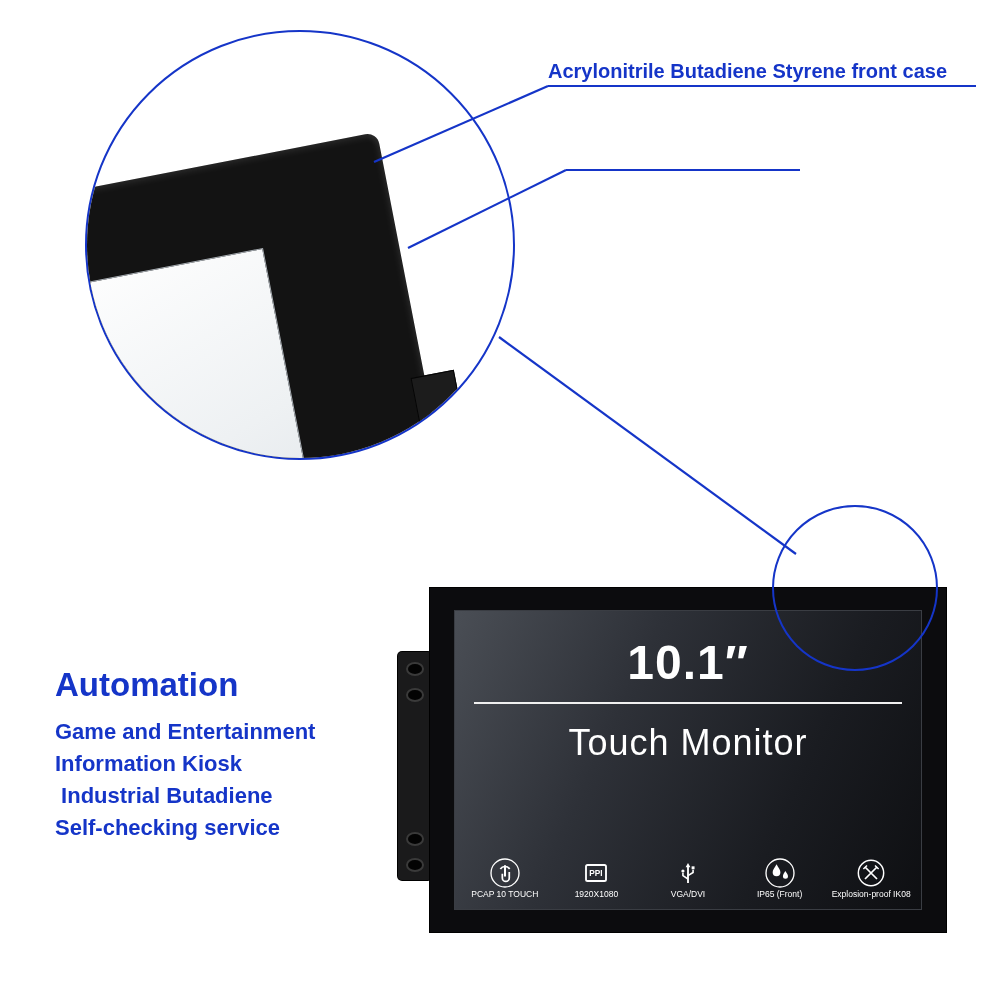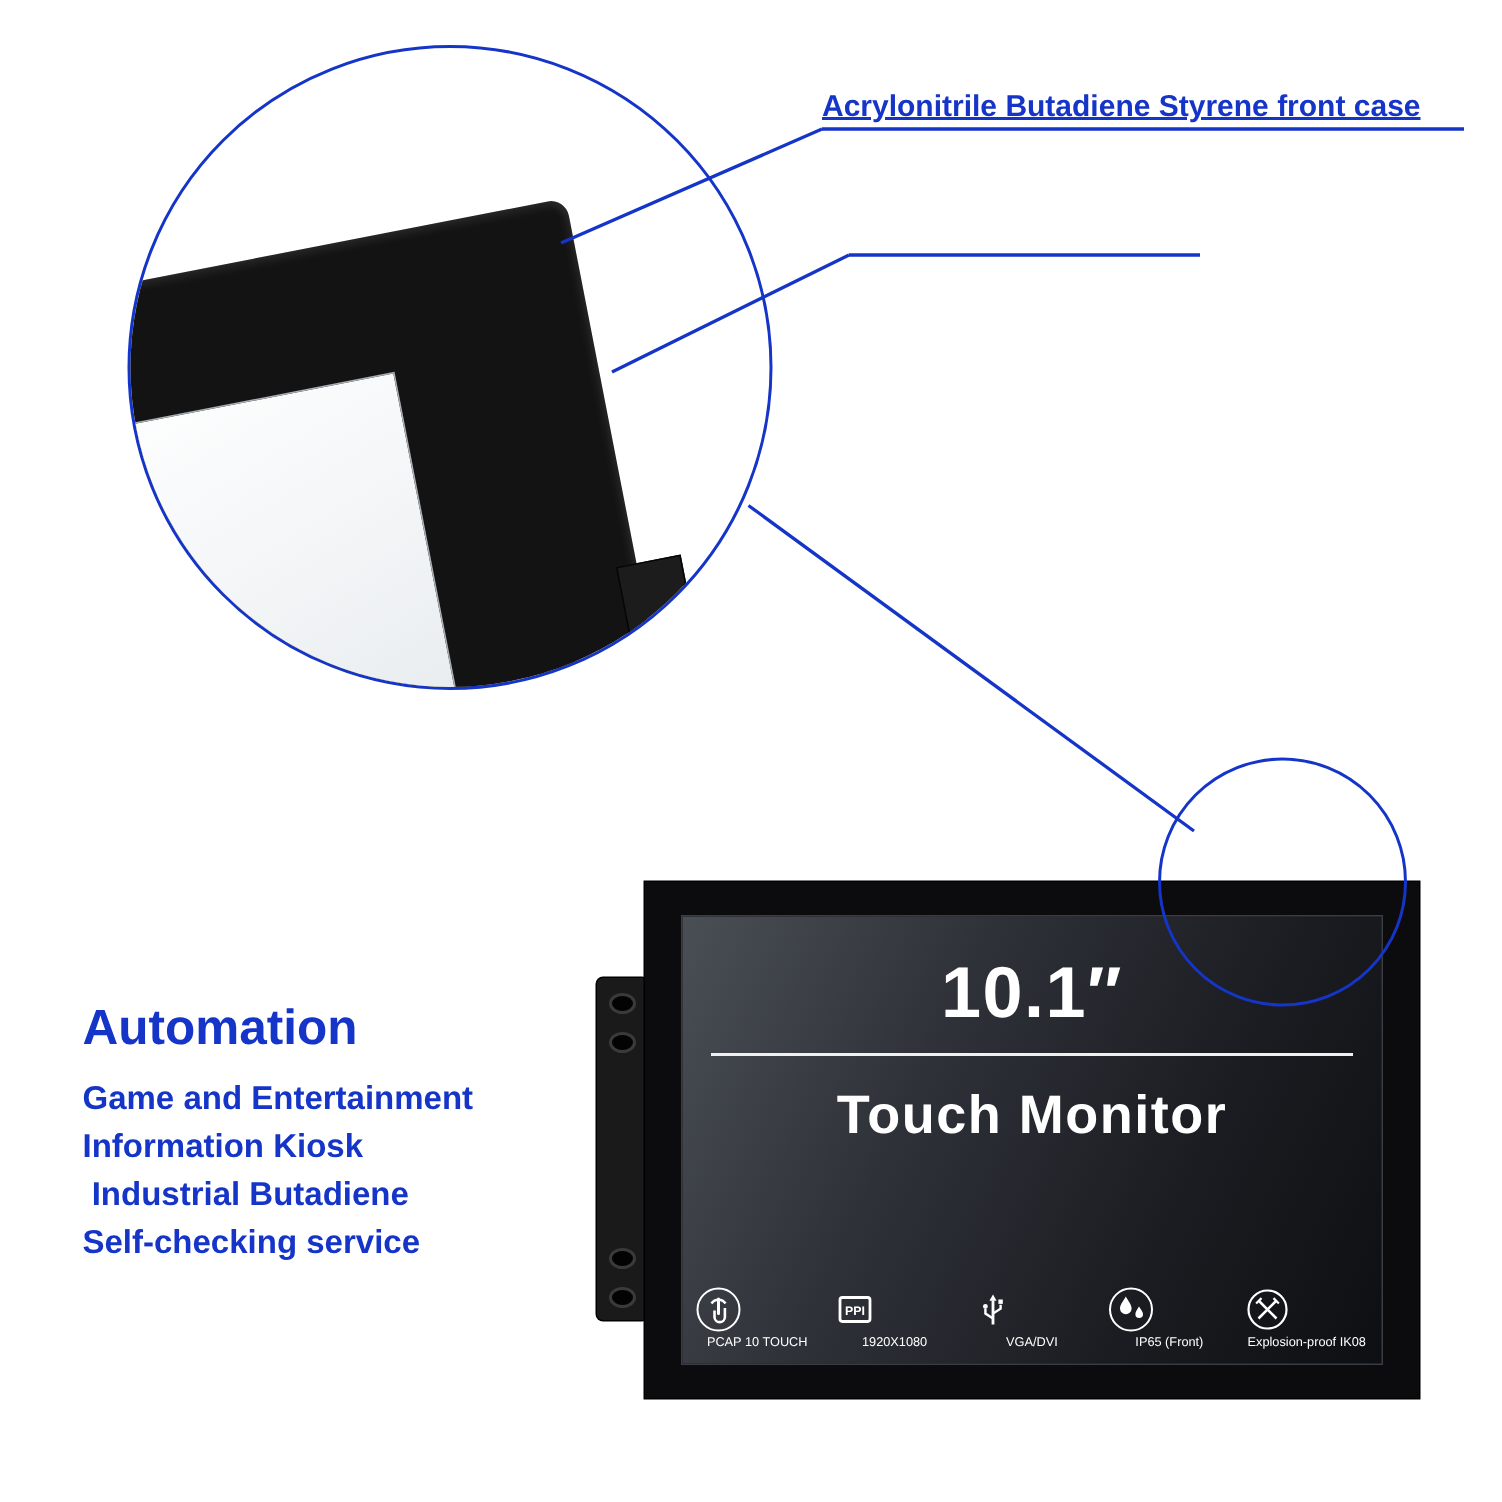--- a/index.html
+++ b/index.html
@@ -16,21 +16,21 @@
     box-shadow: inset 0 4px 6px rgba(255,255,255,.07), inset -4px 0 6px rgba(255,255,255,.05); }
   .zoom-screen { position:absolute; left:14px; top:92px; width:272px; height:360px;
     background:linear-gradient(160deg,#ffffff 0%,#eef1f3 55%,#dde2e6 100%); border:1px solid #aab0b6; }
   .zoom-rail { position:absolute; right:-30px; top:248px; width:44px; height:240px;
     background:#1c1c1c; border:1px solid #050505; }
   .zoom-tab { position:absolute; right:-54px; top:268px; width:26px; height:72px;
     background:#161616; border:1px solid #050505; }
 
   
   .callout { position:absolute; color:var(--accent); font-weight:bold; font-size:20px;
-    white-space:nowrap; z-index:6;text-decoration:underline; }
+    white-space:nowrap; z-index:6; }
   #callout-front { left:548px; top:60px; }
   #callout-metal { left:568px; top:144px; }
 
   
   .overlay { position:absolute; left:0; top:0; z-index:4; pointer-events:none; }
   .overlay line { stroke:var(--accent); stroke-width:2.2; }
 
   
   .application { position:absolute; left:55px; top:666px; color:var(--accent); z-index:6; }
   .app-title { font-size:33px; font-weight:bold; margin:0 0 12px 0; }
@@ -44,25 +44,25 @@
     background:#030303; box-shadow:0 0 0 2px #3a3a3a; }
   .hole.h1{top:12px;} .hole.h2{top:38px;} .hole.h3{top:182px;} .hole.h4{top:208px;}
 
   .monitor-body { position:absolute; left:430px; top:588px; width:516px; height:344px;
     background:#0c0c0e; border-radius:0; z-index:2; box-shadow:0 0 0 1px #000; }
   .screen { position:absolute; left:24px; top:22px; right:24px; bottom:22px;
     background:linear-gradient(115deg,#4a4e55 0%,#2e3138 35%,#1a1c21 70%,#0e0f12 100%);
     border:1px solid #3a3d43; color:#fff; text-align:center; overflow:hidden; }
   .size-text { font-size:48px; font-weight:bold; margin-top:24px; letter-spacing:1px; }
   .divider { width:92%; height:2px; background:#f0f0f0; margin:12px auto 0; }
-  .screen-title { font-size:36px; font-weight:bold; margin-top:18px; letter-spacing:1px; }
+  .screen-title { font-size:36px; font-weight:normal; margin-top:18px; letter-spacing:1px; }
   .screen-sub { font-size:19px; font-weight:bold; margin-top:8px; }
   .features { position:absolute; left:4px; right:4px; bottom:10px; display:flex;
     justify-content:space-around; align-items:flex-end; }
-  .feature { display:flex; flex-direction:column; width:84px; }
+  .feature { display:flex; flex-direction:column; align-items:center; width:84px; }
   .feat-icon svg { display:block; }
   .feat-label { font-size:8.5px; margin-top:0; white-space:nowrap; color:#fff; }
 
   .highlight-circle { position:absolute; left:772px; top:505px; width:166px; height:166px;
     border:2.5px solid var(--accent); border-radius:50%; z-index:5; background:transparent; }
 </style>
 </head>
 <body>
 
 <div class="page">

